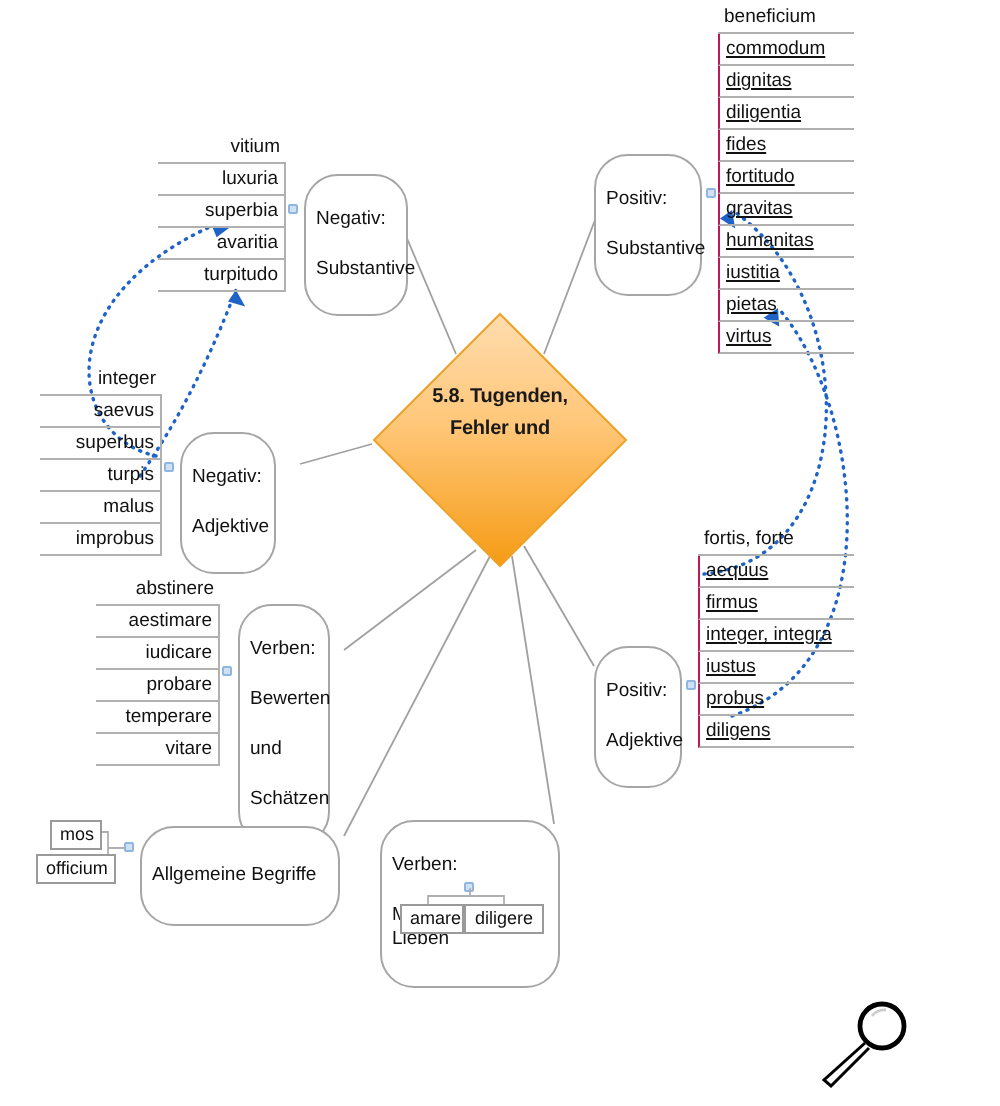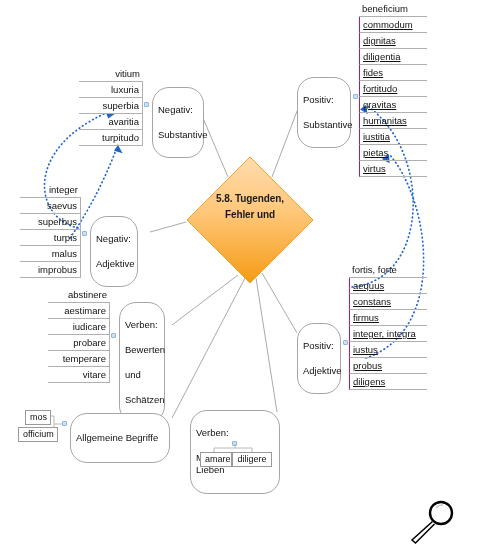--- a/index.html
+++ b/index.html
@@ -217,21 +217,20 @@
   </div>
 
   <div class="branch" style="left:297px; top:323px; width:44px;">
     <div>Positiv:</div>
     <div>Adjektive</div>
   </div>
   <div class="handle" style="left:343px; top:340px;"></div>
   <div class="leaf-group right" style="left:349px; top:262px; width:78px;">
     <div class="leaf">fortis, forte</div>
     <div class="leaf spine">aequus</div>
-    <div class="leaf spine">constans</div>
     <div class="leaf spine">firmus</div>
     <div class="leaf spine">integer, integra</div>
     <div class="leaf spine">iustus</div>
     <div class="leaf spine">probus</div>
     <div class="leaf spine">diligens</div>
   </div>
 
   <div class="branch" style="left:119px; top:302px; width:46px;">
     <div>Verben:</div>
     <div>Bewerten</div>

